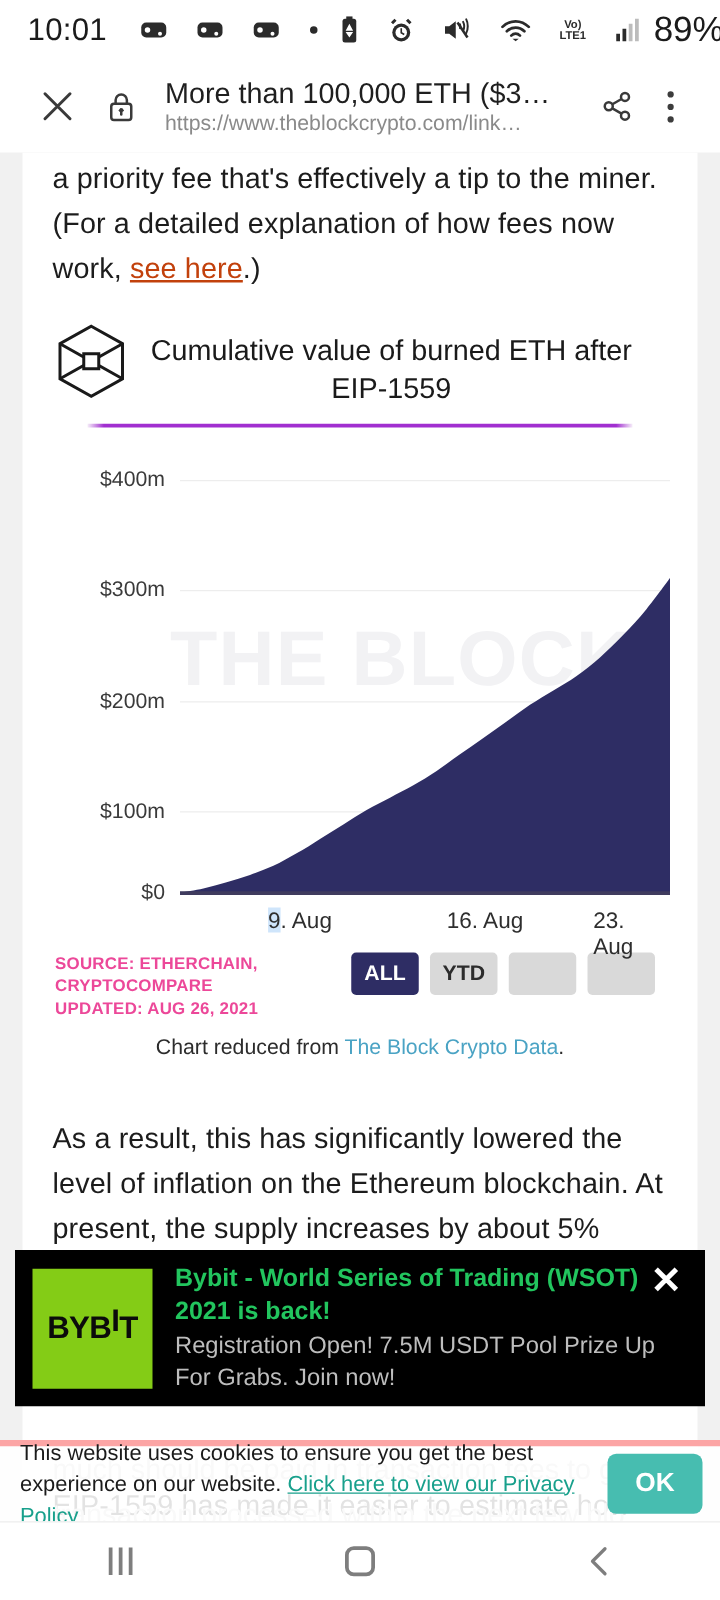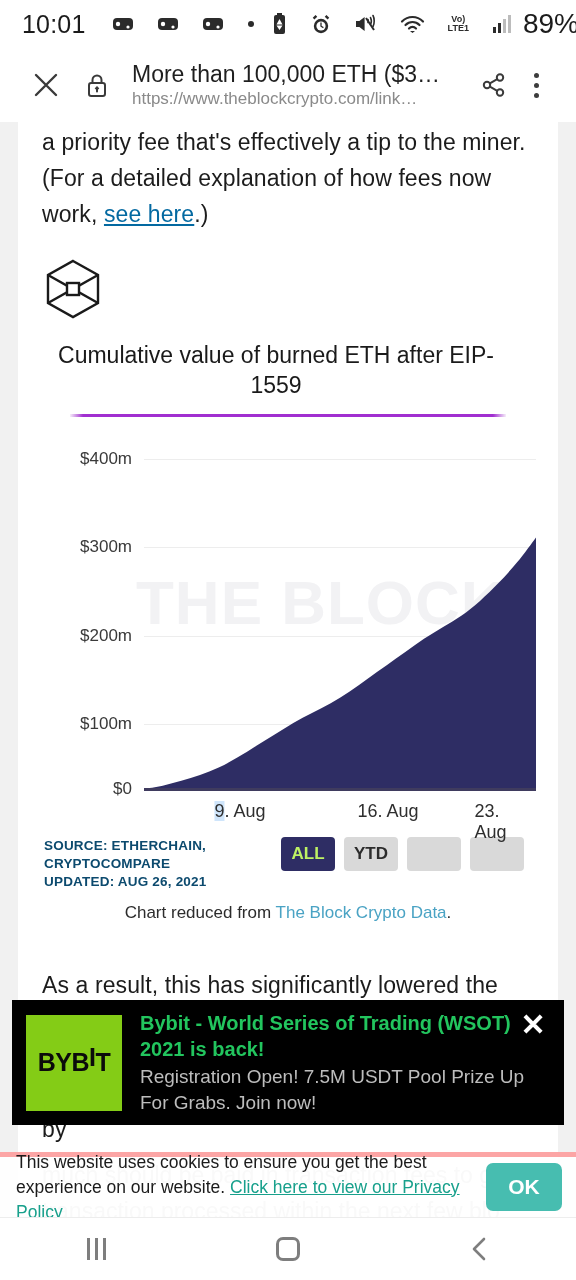--- a/index.html
+++ b/index.html
@@ -56,25 +56,25 @@
     background:#f1f1f1; overflow:hidden;
   }
   .card{
     position:absolute; left:18px; top:0; width:540px; min-height:1100px;
     background:#ffffff;
   }
   .article-p{
     font-size:23px; line-height:36px; color:#1c1c1c;
     padding:0 24px; letter-spacing:.1px;
   }
-  .article-p a{ color:#0369a1; text-decoration:underline; }
+  .article-p a{ color:#c2410c; text-decoration:underline; }
 
   
   .chart-wrap{ margin-top:26px; padding:0 22px 0 22px; }
-  .chart-head{ display:flex; align-items:flex-start; gap:16px; padding:0 4px;flex-direction:column; }
+  .chart-head{ display:flex; align-items:flex-end; gap:16px; padding:0 4px; }
   .hexlogo{ flex:0 0 auto; }
   .chart-title{
     flex:1; text-align:center; font-size:23px; line-height:30px;
     color:#1a1a1a; padding-right:24px;
   }
   .accent-line{
     height:3px; margin:14px 30px 0 30px;
     background:linear-gradient(90deg,#f6eef9 0%,#a12fd0 3%,#a12fd0 97%,#f6eef9 100%);
   }
 
@@ -96,29 +96,29 @@
   .areasvg{ position:absolute; left:104px; top:0; }
   .baseline{ position:absolute; left:104px; right:0; bottom:0; height:3px; background:#3f3b5e; }
 
   .xaxis{ position:relative; height:40px; margin-top:4px; }
   .xlab{ position:absolute; font-size:18px; color:#2e2e2e; transform:translateX(-50%); top:6px;}
   .xsel{ background:#cfe5fb; }
 
   .meta-row{ display:flex; align-items:flex-start; padding:2px 4px 0 4px; }
   .source{
     font-size:13.5px; font-weight:700; line-height:18px;
-    color:#0c4a6e; letter-spacing:.2px; text-transform:uppercase; white-space:pre-line;
+    color:#ec4899; letter-spacing:.2px; text-transform:uppercase; white-space:pre-line;
   }
   .rangebtns{ margin-left:auto; display:flex; gap:9px; padding-right:8px; }
   .rb{
     min-width:54px; height:34px; border-radius:4px; background:#d9d9d9;
     display:flex; align-items:center; justify-content:center;
     font-size:17px; font-weight:700; color:#2c2c2c;
   }
-  .rb.active{ background:#2e2d64; color:#bef264; }
+  .rb.active{ background:#2e2d64; color:#ffffff; }
   .rb.blank{ width:54px; }
   .embed-note{
     text-align:center; font-size:17px; color:#2c2c2c; padding:12px 0 0 0;
   }
   .embed-note a{ color:#4aa3c4; text-decoration:none; }
 
   
   .ad{
     position:absolute; left:12px; top:1000px; width:552px; height:125px;
     background:#000000; display:flex; align-items:center; padding:0 14px;

